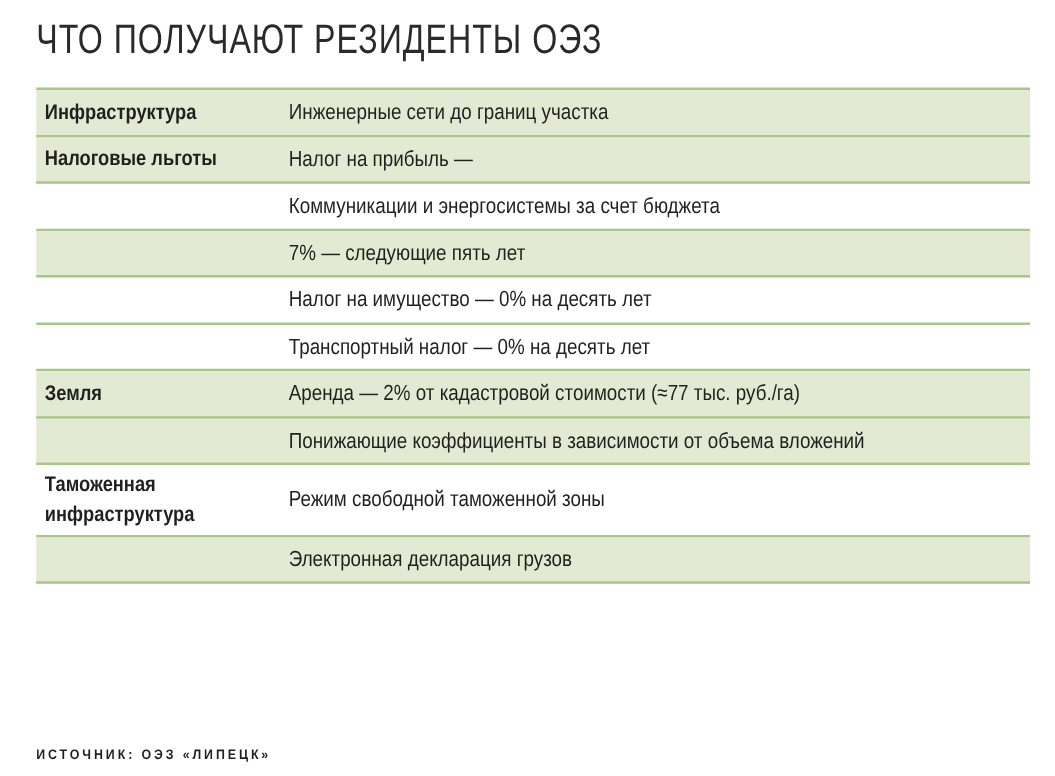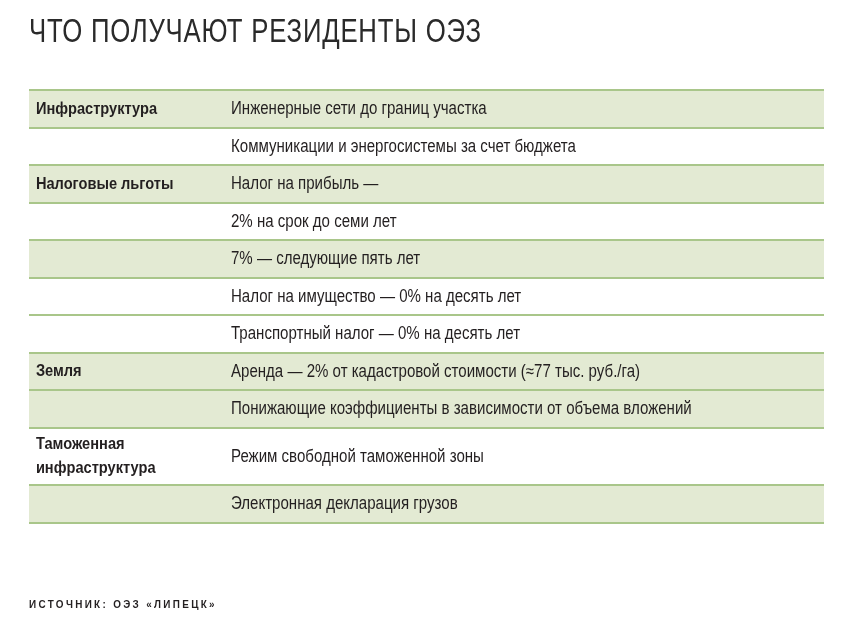--- a/index.html
+++ b/index.html
@@ -2,21 +2,21 @@
 <html><head>
 <meta charset="utf-8">
 <style>
   html, body { margin: 0; padding: 0; background: #ffffff; }
   body { width: 844px; height: 621px; position: relative; overflow: hidden;
          font-family: "Liberation Sans", "DejaVu Sans", sans-serif; color: #231f20; }
   .title { position: absolute; left: 29px; top: 12px; font-size: 33px; font-weight: 400;
            letter-spacing: 1px; transform: scaleX(0.78); transform-origin: left top;
            color: #2a2a2a; white-space: nowrap; }
   .table { position: absolute; left: 29px; top: 70px; width: 795px;
-           border-top: 2px solid #a9c68a; margin-top: 19px; }
+           border-top: 2px solid #a9c68a; }
   .row { display: flex; align-items: center; height: 35.5px; border-bottom: 2px solid #a9c68a;
          box-sizing: content-box; }
   .row.shaded { background: #e3ead3; }
   .row.tall { height: 55.5px; justify-content: center; }
   .cat { width: 194px; padding-left: 8px; font-weight: 700; font-size: 17px; line-height: 24px;
          white-space: nowrap; transform: scaleX(0.86); transform-origin: left center; }
   .val { flex: 1; font-size: 17.5px; white-space: nowrap;
          transform: scaleX(0.86); transform-origin: left center; }
   .source { position: absolute; left: 29px; top: 598px; font-size: 11px; font-weight: 700;
             letter-spacing: 2.6px; color: #231f20; transform: scaleX(0.9); transform-origin: left top; }
@@ -24,31 +24,27 @@
 </head>
 <body>
 
 <div class="title">ЧТО ПОЛУЧАЮТ РЕЗИДЕНТЫ ОЭЗ</div>
 
 <div class="table">
   <div class="row shaded">
     <div class="cat">Инфраструктура</div>
     <div class="val">Инженерные сети до границ участка</div>
   </div>
-  <div class="row">
-    <div class="cat"></div>
-    <div class="val">Коммуникации и энергосистемы за счет бюджета</div>
-  </div>
   <div class="row shaded">
     <div class="cat">Налоговые льготы</div>
     <div class="val">Налог на прибыль —</div>
   </div>
   <div class="row">
     <div class="cat"></div>
-    <div class="val">2% на срок до семи лет</div>
+    <div class="val">Коммуникации и энергосистемы за счет бюджета</div>
   </div>
   <div class="row shaded">
     <div class="cat"></div>
     <div class="val">7% — следующие пять лет</div>
   </div>
   <div class="row">
     <div class="cat"></div>
     <div class="val">Налог на имущество — 0% на десять лет</div>
   </div>
   <div class="row">

